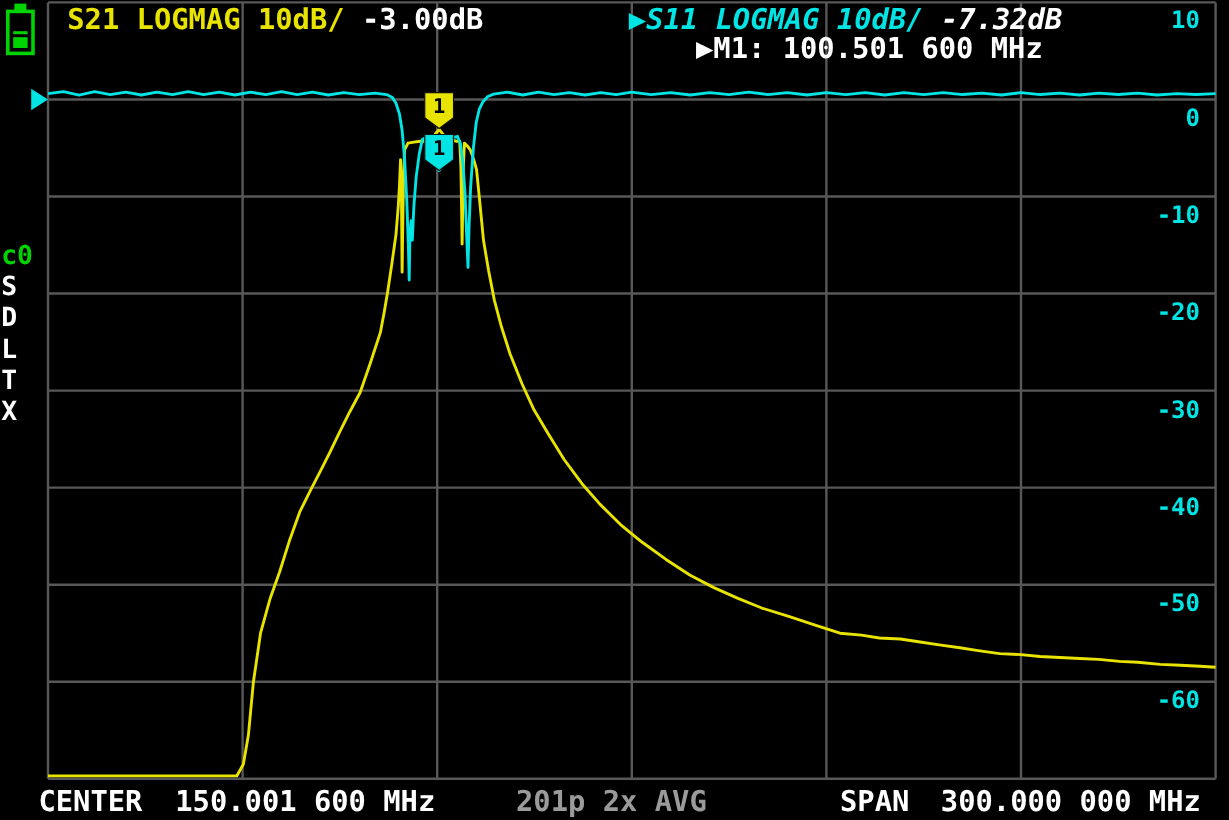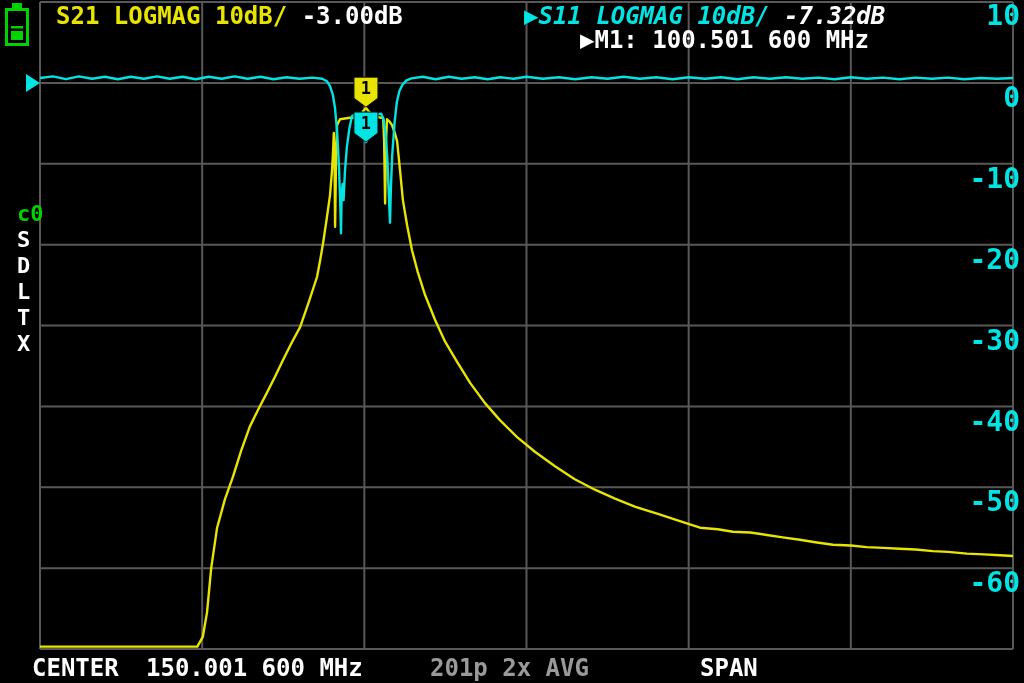--- a/index.html
+++ b/index.html
@@ -12,25 +12,25 @@
   .flagnum{font:bold 17px "DejaVu Sans Mono",monospace;fill:#000;text-anchor:middle;}
   .txt{position:absolute;white-space:pre;font-size:24px;line-height:24px;letter-spacing:0;}
   .yellow{color:#e8e400;}
   .cyan{color:#00e4e4;}
   .white{color:#ffffff;}
   .gray{color:#9a9a9a;}
   .green{color:#00d400;}
   #s21block{left:56px;top:4px;}
   #s11block{left:524px;top:4px;font-style:italic;}
   #m1block{left:564px;top:28px;margin-left:16px;}
-  .axlbl{position:absolute;right:4px;font-size:28px;line-height:24px;color:#00e4e4;text-align:center;white-space:pre;}
+  .axlbl{position:absolute;right:24px;font-size:20px;line-height:24px;color:#00e4e4;text-align:center;white-space:pre;}
   .ax-0{top:4px;}  .ax-1{top:86px;} .ax-2{top:167px;} .ax-3{top:248px;}
   .ax-4{top:329px;}.ax-5{top:410px;}.ax-6{top:490px;} .ax-7{top:571px;}
   #calcol{position:absolute;left:1px;top:201px;font-size:22px;line-height:26px;}
-  #calcol span{display:block;padding-left:16px;}
+  #calcol span{display:block;}
   .statustxt{top:656px;}
 </style>
 </head>
 <body>
 
 <div class="screen">
 
   <svg id="plot" width="1024" height="683">
       <line x1="40" y1="2" x2="40" y2="649" class="grid"></line>
       <line x1="202.16666666666666" y1="2" x2="202.16666666666666" y2="649" class="grid"></line>
@@ -87,14 +87,15 @@
     <span class="white">D</span>
     <span class="white">L</span>
     <span class="white">T</span>
     <span class="white">X</span>
   </div>
 
   <div class="txt white statustxt" style="left:32px;">CENTER</div>
   <div class="txt white statustxt" style="left:146px;">150.001 600 MHz</div>
   <div class="txt gray  statustxt" style="left:430px;">201p 2x AVG</div>
   <div class="txt white statustxt" style="left:700px;">SPAN</div>
+  <div class="txt white statustxt" style="left:784px;">300.000 000 MHz</div>
 
 </div>
 
 </body></html>

